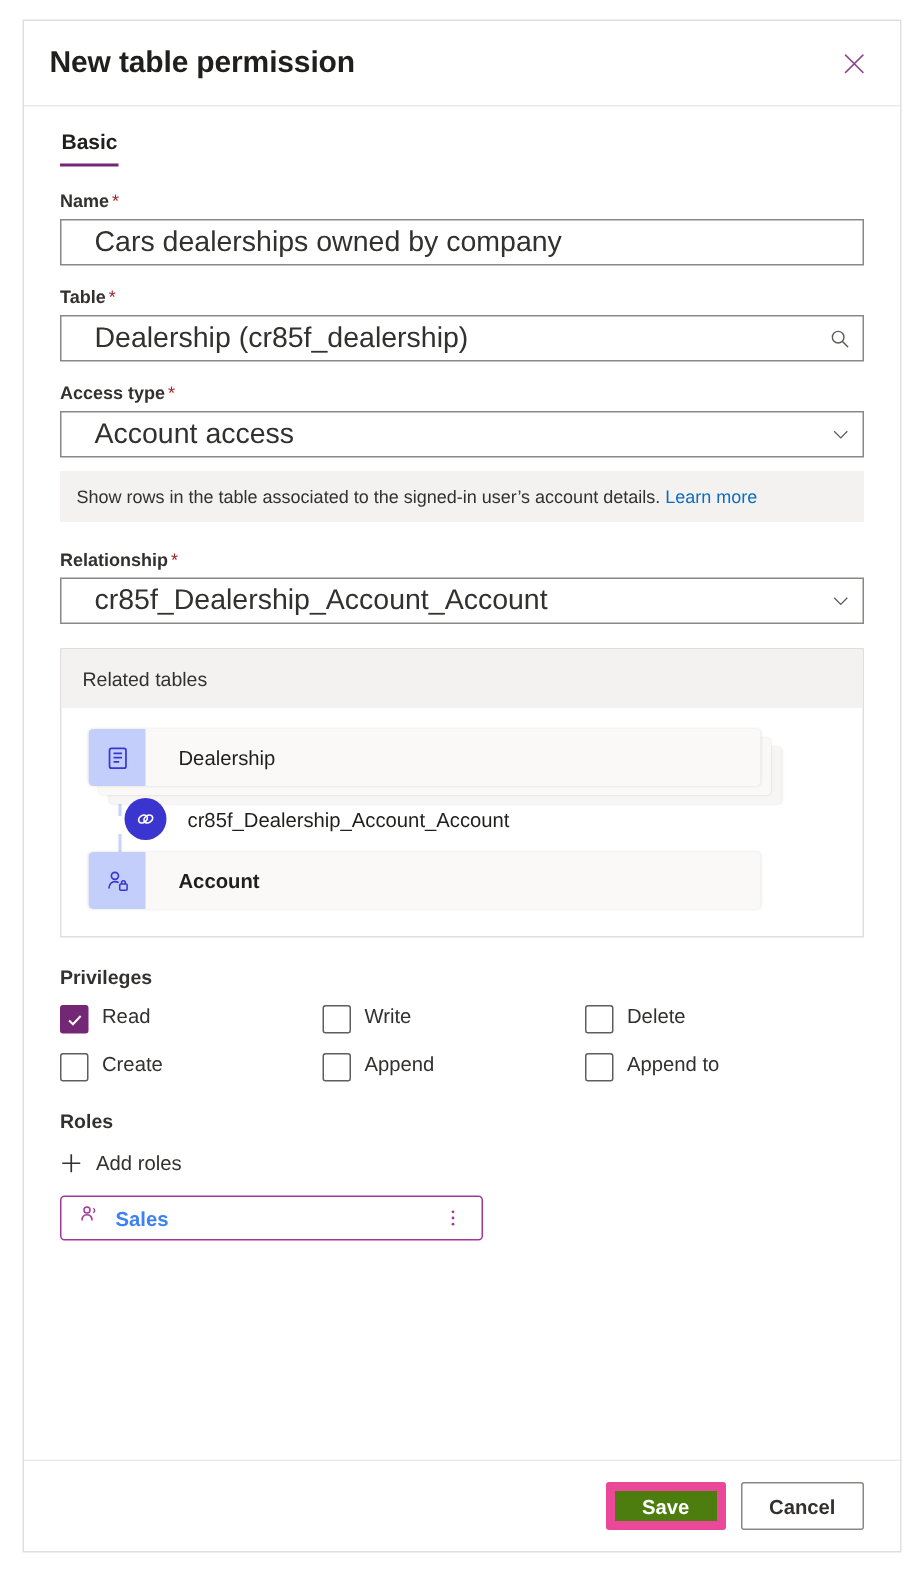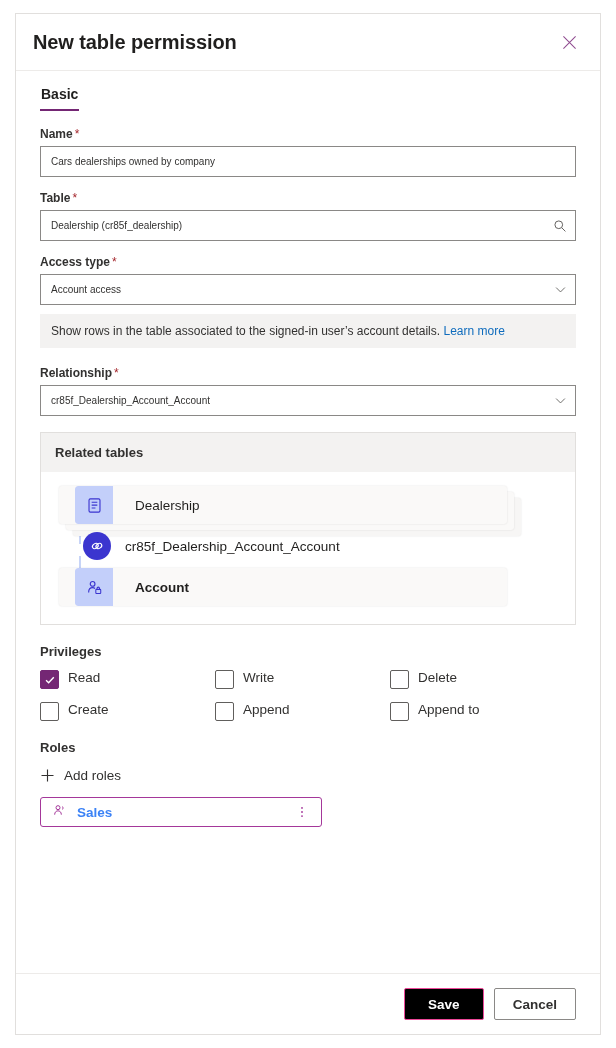--- a/index.html
+++ b/index.html
@@ -87,23 +87,23 @@
     display: block;
   }
   .req { color: #a4262c; font-weight: 400; margin-left: 2px; }
 
   .text-input {
     width: 100%;
     height: 31px;
     border: 1px solid #8a8886;
     background: #fff;
     font-family: "Liberation Sans", sans-serif;
-    font-size: 10px;
-    color: #323130;
-    padding: 0 10px;
+    font-size: 19px;
+    color: #323130;
+    padding: 0 22px;
     display: flex;
     align-items: center;
   }
   .input-wrap { position: relative; }
   .input-affix {
     position: absolute;
     right: 9px; top: 0; bottom: 0;
     display: flex; align-items: center;
     pointer-events: none;
   }
@@ -121,21 +121,21 @@
 
   
   .related-panel {
     border: 1px solid #e1dfdd;
     margin-top: 16px;
     background: #fff;
   }
   .related-head {
     background: #f3f2f1;
     font-size: 13px;
-    font-weight: 700;
+    font-weight: 400;
     color: #323130;
     padding: 12px 14px;
   }
   .related-body {
     padding: 14px 18px 18px 18px;
     position: relative;
   }
 
   .node-row {
     position: relative;
@@ -166,21 +166,21 @@
     width: 448px; height: 38px;
     background: #faf9f8;
     border-radius: 3px;
     box-shadow: 0 0 2px rgba(0,0,0,0.12);
   }
   .entity .layer.l3 { transform: translate(14px, 12px); background: #f7f6f5; }
   .entity .layer.l2 { transform: translate(7px, 6px); background: #faf9f8; }
   .entity .layer.l1 { transform: none; }
   .entity .face {
     position: absolute;
-    left: 16px; top: 0;
+    left: 0; top: 0;
     width: 448px; height: 38px;
     display: flex;
     align-items: center;
     border-radius: 3px;
     overflow: hidden;
     z-index: 3;
   }
   .entity .icon-tile {
     width: 38px; height: 38px;
     flex: 0 0 38px;
@@ -304,23 +304,23 @@
     min-width: 80px;
     height: 32px;
     font-family: "Liberation Sans", sans-serif;
     font-size: 13.5px;
     font-weight: 600;
     border-radius: 2px;
     cursor: pointer;
     padding: 0 18px;
   }
   .btn-primary {
-    background: #000000;
+    background: #4d7c0f;
     color: #fff;
-    border: 1px solid #ec4899;
+    border: 6px solid #ec4899;
   }
   .btn-secondary {
     background: #fff;
     color: #323130;
     border: 1px solid #8a8886;
     font-weight: 700;
   }
 </style>
 </head>
 <body>

